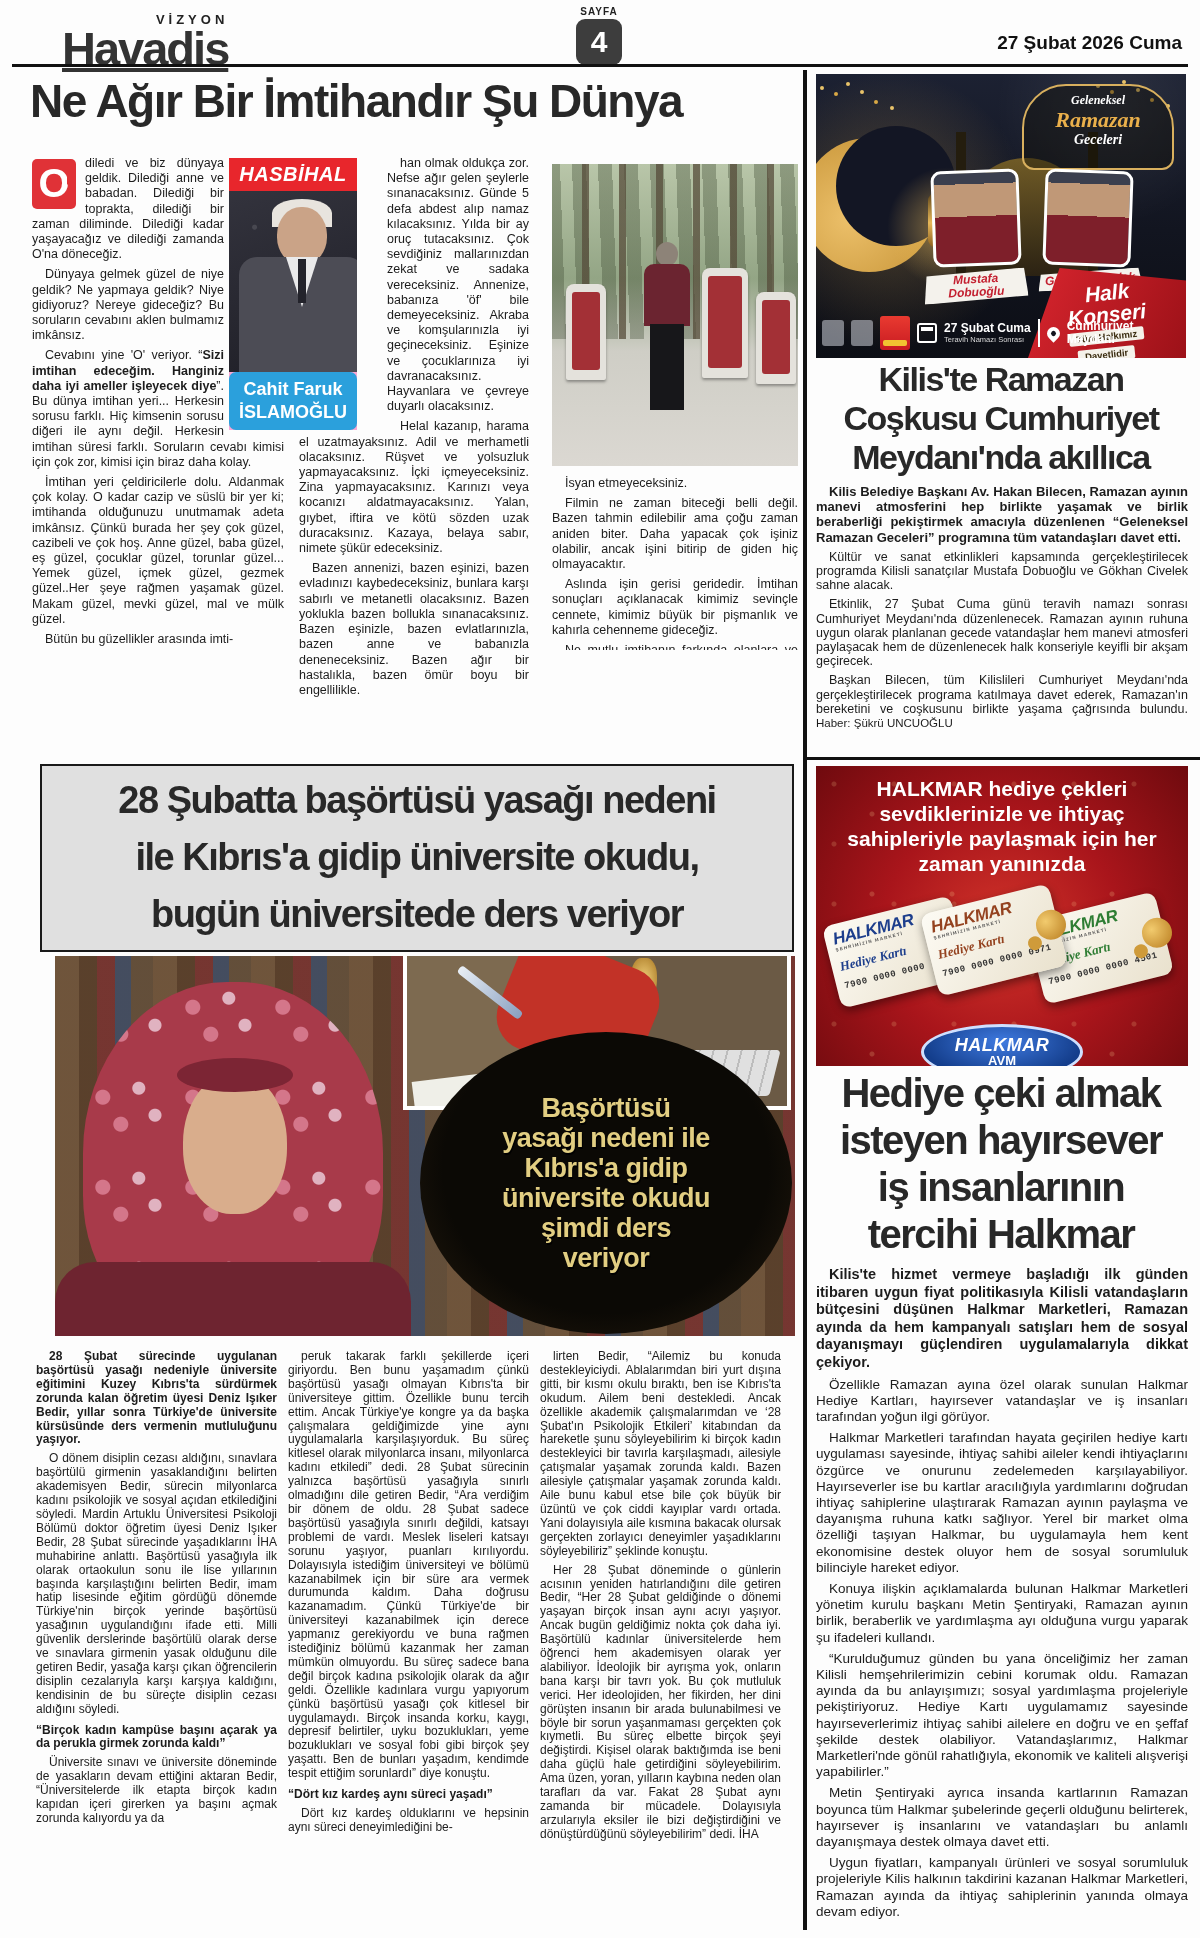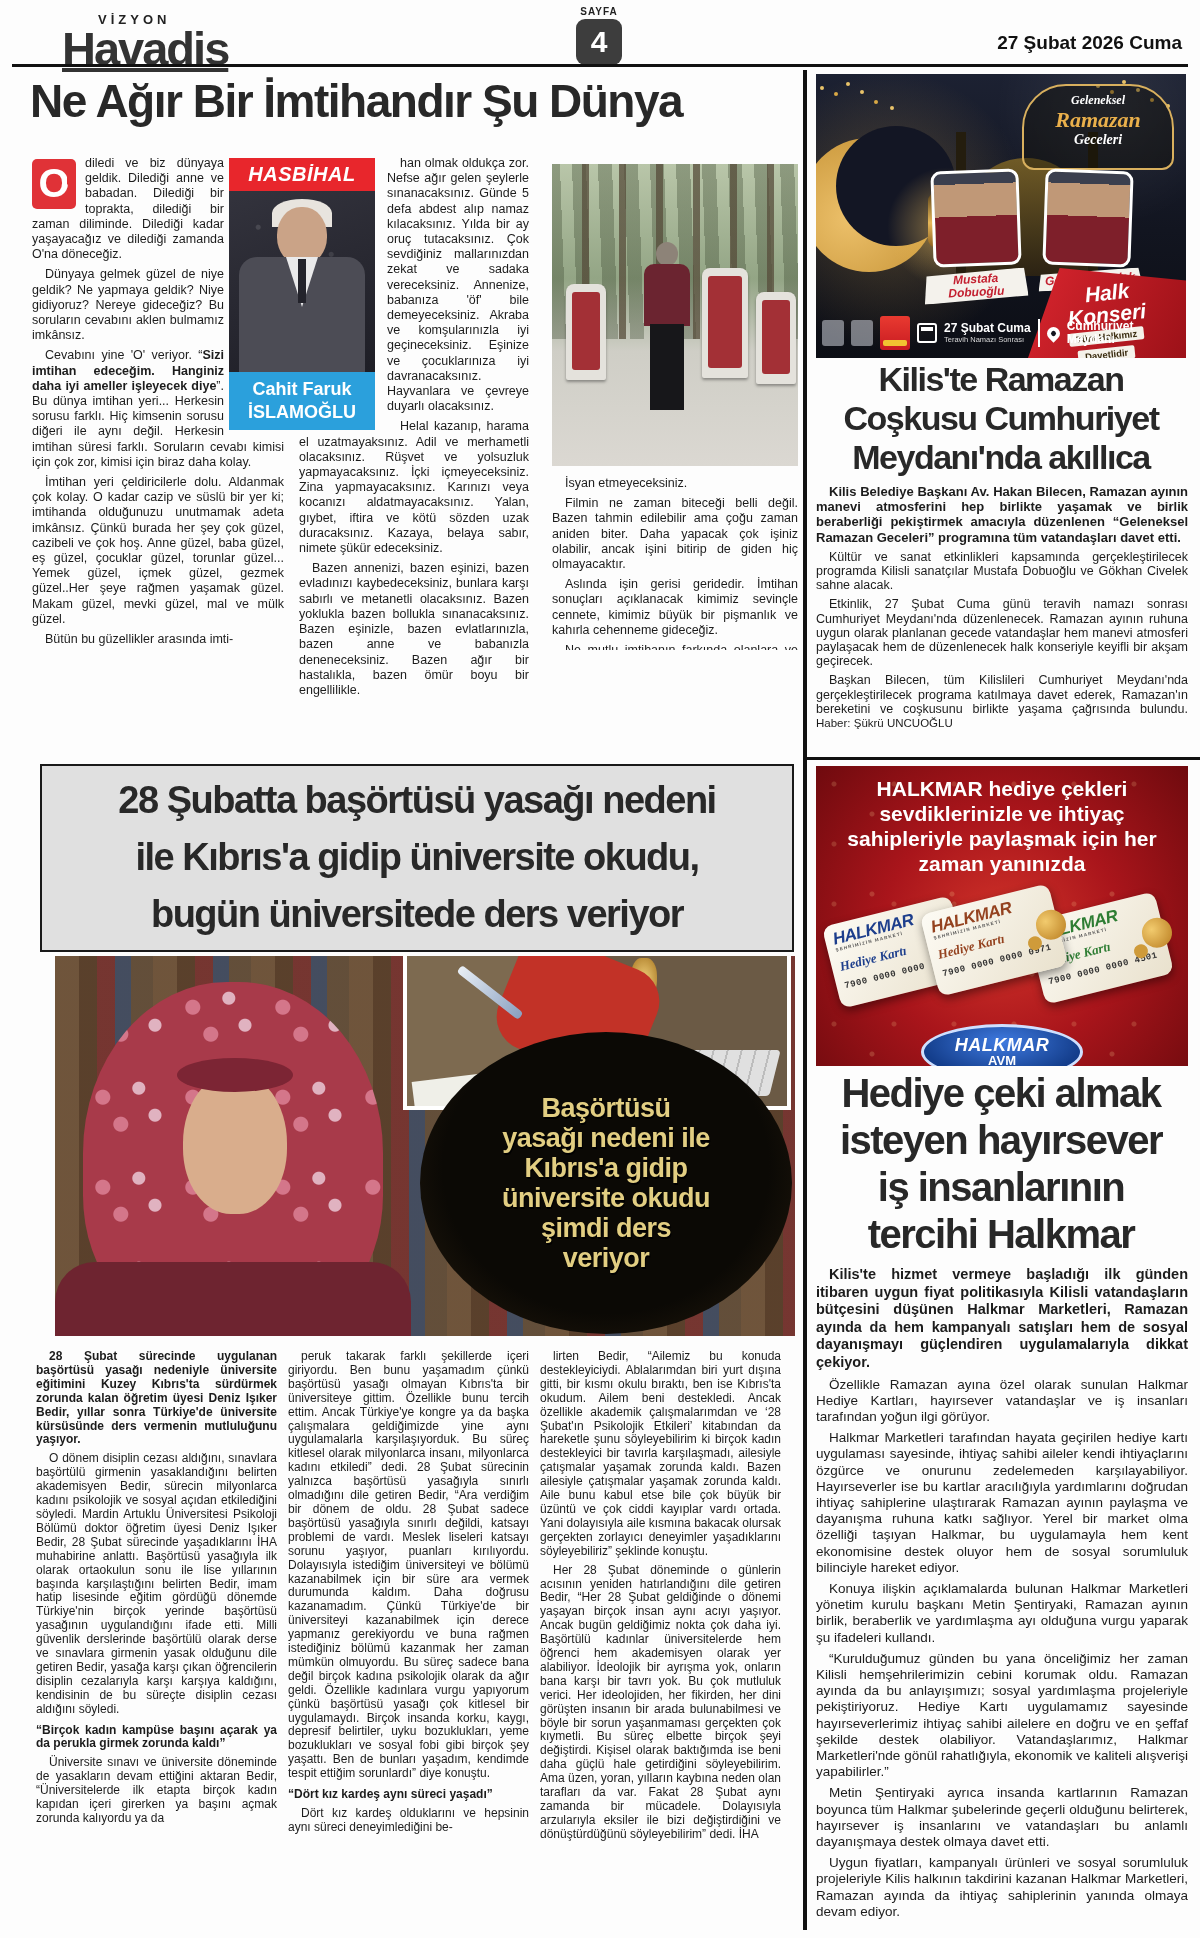--- a/index.html
+++ b/index.html
@@ -1,21 +1,21 @@
 <!DOCTYPE html>
 <html lang="tr"><head>
 <meta charset="utf-8">
 <style>
   html,body{margin:0;padding:0;background:#e9e9e9;}
   #page{position:relative;width:1200px;height:1938px;background:#fdfdfd;overflow:hidden;
         font-family:"Liberation Sans",sans-serif;color:#1c1c1c;}
   [data-name]{box-sizing:border-box;}
 
   
-  .masthead{position:absolute;left:62px;top:12px;}
+  .masthead{position:absolute;left:62px;top:12px;text-align:right;}
   .brand-top{font:700 13px "Liberation Sans",sans-serif;letter-spacing:4px;color:#222;margin-left:36px;}
   .brand{font:700 47px/44px "Liberation Sans",sans-serif;letter-spacing:-2px;color:#333;text-decoration:underline;}
   .page-badge{position:absolute;left:567px;top:6px;width:64px;text-align:center;}
   .sayfa{font:700 10px "Liberation Sans",sans-serif;letter-spacing:1px;color:#222;}
   .pnum{margin:2px auto 0;width:46px;height:46px;background:#3d3d3d;border-radius:9px;
         color:#fff;font:700 30px/46px "Liberation Sans",sans-serif;}
   .hdate{position:absolute;right:18px;top:32px;font:700 19px "Liberation Sans",sans-serif;color:#111;}
   .hrule{position:absolute;left:12px;right:12px;top:64px;height:3px;background:#111;}
   .vrule{position:absolute;left:803px;top:70px;width:4px;height:1860px;background:#111;}
   .midrule{position:absolute;left:807px;top:757px;width:393px;height:3px;background:#111;}
@@ -31,35 +31,35 @@
   .a1col{font-size:12.5px;line-height:15.2px;}
   .a1c1{position:absolute;left:32px;top:156px;width:252px;height:494px;}
   .a1c2{position:absolute;left:299px;top:156px;width:230px;height:601px;}
   .a1c3{position:absolute;left:552px;top:476px;width:246px;height:174px;}
   .wrap-r{float:right;width:60px;height:278px;}
   .wrap-l{float:left;width:82px;height:278px;margin-right:6px;}
   .dropcap{float:left;position:relative;width:44px;height:50px;margin:3px 9px 2px 0;background:#e03237;
            border-radius:5px;color:#fff;font:700 40px/48px "Liberation Sans",sans-serif;text-align:center;}
   .dropcap::after{content:"";position:absolute;right:-9px;top:8px;border:9px solid transparent;border-left-color:#e03237;}
 
-  .hasbihal{position:absolute;left:229px;top:158px;width:146px;height:272px;background:#f9a8d4;overflow:hidden;}
+  .hasbihal{position:absolute;left:229px;top:158px;width:128px;height:272px;background:#f9a8d4;overflow:hidden;}
   .hb-label{height:33px;background:#e8262c;color:#fff;text-align:center;
             font:italic 700 20px/33px "Liberation Sans",sans-serif;letter-spacing:.5px;}
   .hb-photo{position:relative;height:181px;background:
      radial-gradient(circle at 20% 20%,rgba(255,255,255,.12) 2px,transparent 3px),
      radial-gradient(circle at 70% 35%,rgba(255,255,255,.1) 2px,transparent 3px),
      linear-gradient(160deg,#33333d,#1e1e26);}
   .hb-hair{position:absolute;left:43px;top:8px;width:60px;height:28px;background:#e8e4de;border-radius:50% 50% 0 0;}
   .hb-face{position:absolute;left:48px;top:16px;width:50px;height:58px;background:#caa387;border-radius:48%;}
   .hb-suit{position:absolute;left:10px;top:66px;width:126px;height:115px;background:#4c4c55;border-radius:18px 18px 0 0;}
   .hb-shirt{position:absolute;left:57px;top:66px;width:32px;height:50px;background:#e9e9ea;
             clip-path:polygon(0 0,100% 0,50% 100%);}
   .hb-tie{position:absolute;left:69px;top:68px;width:8px;height:44px;background:#23232b;}
   .hb-caption{height:58px;background:#2ba0dc;color:#fff;text-align:center;padding-top:6px;
-              font:700 18px/23px "Liberation Sans",sans-serif;}
+              font:700 18px/23px "Liberation Sans",sans-serif;border-radius:7px;}
 
   .cem-photo{position:absolute;left:552px;top:164px;width:246px;height:302px;overflow:hidden;
      background:linear-gradient(180deg,#b9c6a9 0%,#93a585 38%,#cfcec6 62%,#dbd8d2 100%);}
   .cem-trees{position:absolute;left:0;top:0;right:0;height:58%;
      background:repeating-linear-gradient(90deg,transparent 0 30px,rgba(86,76,58,.75) 30px 37px),
                 repeating-linear-gradient(88deg,rgba(60,72,48,.35) 0 14px,transparent 14px 26px);}
   .stone{position:absolute;width:40px;background:#e4e2dc;border-radius:8px 8px 2px 2px;box-shadow:0 2px 3px rgba(0,0,0,.35);}
   .stone .panel{position:absolute;left:6px;top:8px;right:6px;bottom:10px;background:#a33036;border-radius:3px;}
   .cem-man-head{position:absolute;left:104px;top:78px;width:22px;height:24px;background:#8d8378;border-radius:50%;}
   .cem-man-body{position:absolute;left:92px;top:100px;width:46px;height:62px;background:#6b2430;border-radius:10px 10px 0 0;}

